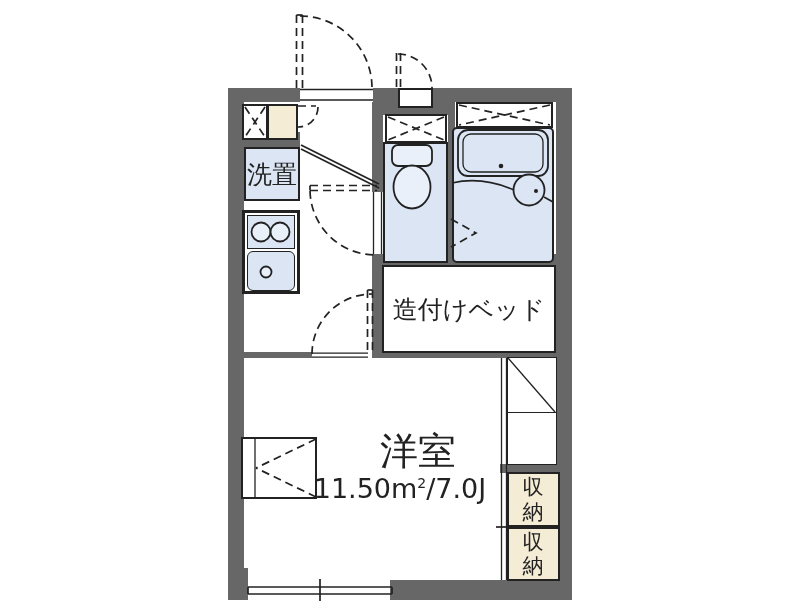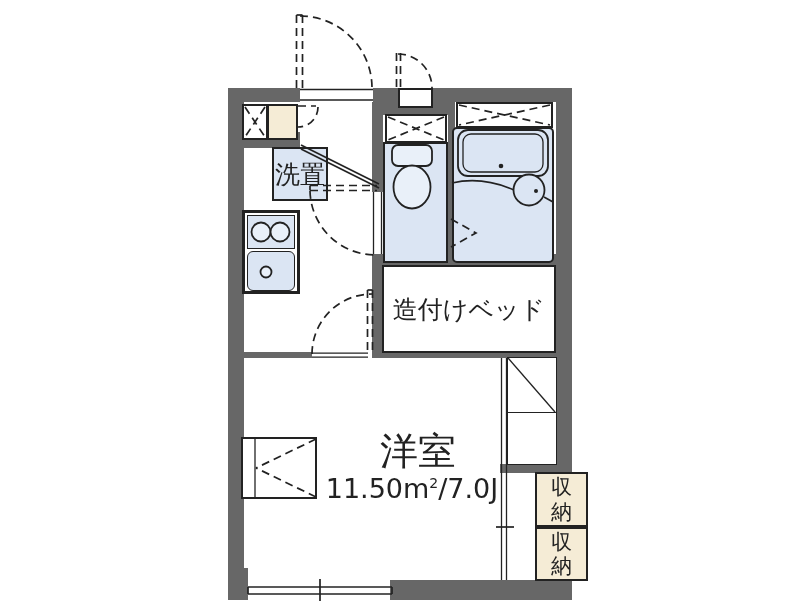--- a/index.html
+++ b/index.html
@@ -11,23 +11,23 @@
   .blue{background:var(--wet-area-fill,#dbe5f3);}
   .cream{background:var(--storage-fill,#f5ecd6);}
   .white{background:var(--paper,#fff);}
   .ov{position:absolute;left:0;top:0;}
   .dash{stroke:var(--line,#222);stroke-width:1.7;fill:none;stroke-dasharray:8 5;}
   .sol{stroke:var(--line,#222);stroke-width:1.7;fill:none;}
   .thin{stroke:var(--line,#222);stroke-width:1.3;fill:none;}
   .fix{fill:#e9f0f9;stroke:var(--line,#222);stroke-width:1.8;}
   .fixb{fill:var(--wet-area-fill,#dbe5f3);stroke:var(--line,#222);stroke-width:1.8;}
   .lbl{position:absolute;transform:translate(-50%,-50%);white-space:nowrap;line-height:1.15;}
-  .center{display:flex;align-items:center;justify-content:center;margin-left:28px;}
+  .center{display:flex;align-items:center;justify-content:center;}
   .col{display:flex;flex-direction:row;align-items:center;justify-content:center;text-align:center;}
-  .vtxt{width:1.05em;word-break:break-all;line-height:1.15;text-align:center;}
+  .vtxt{width:1.05em;word-break:break-all;line-height:1.15;}
   .sup{font-size:14px;vertical-align:super;line-height:0;}
 </style>
 </head>
 <body>
 
 <div class="stage">
 
   <div class="w" style="left:228px;top:88px;width:72px;height:14px"></div>
   <div class="w" style="left:373px;top:88px;width:25px;height:14px"></div>
   <div class="w" style="left:433px;top:88px;width:139px;height:14px"></div>
@@ -176,15 +176,15 @@
     <g>
       <line class="sol" x1="248" y1="587" x2="392" y2="587"></line>
       <line class="sol" x1="248" y1="594" x2="392" y2="594"></line>
       <line class="sol" x1="248" y1="587" x2="248" y2="594"></line>
       <line class="sol" x1="392" y1="587" x2="392" y2="594"></line>
       <line class="sol" x1="320" y1="579" x2="320" y2="601"></line>
     </g>
   </svg>
 
   <div class="lbl" style="left:418px;top:452px;font-size:38px">洋室</div>
-  <div class="lbl" style="left:412px;top:489px;font-size:27px"><span>11.50m</span><span class="sup">2</span><span>/7.0J</span></div>
+  <div class="lbl" style="left:400px;top:489px;font-size:27px"><span>11.50m</span><span class="sup">2</span><span>/7.0J</span></div>
 
 </div>
 
 </body></html>

